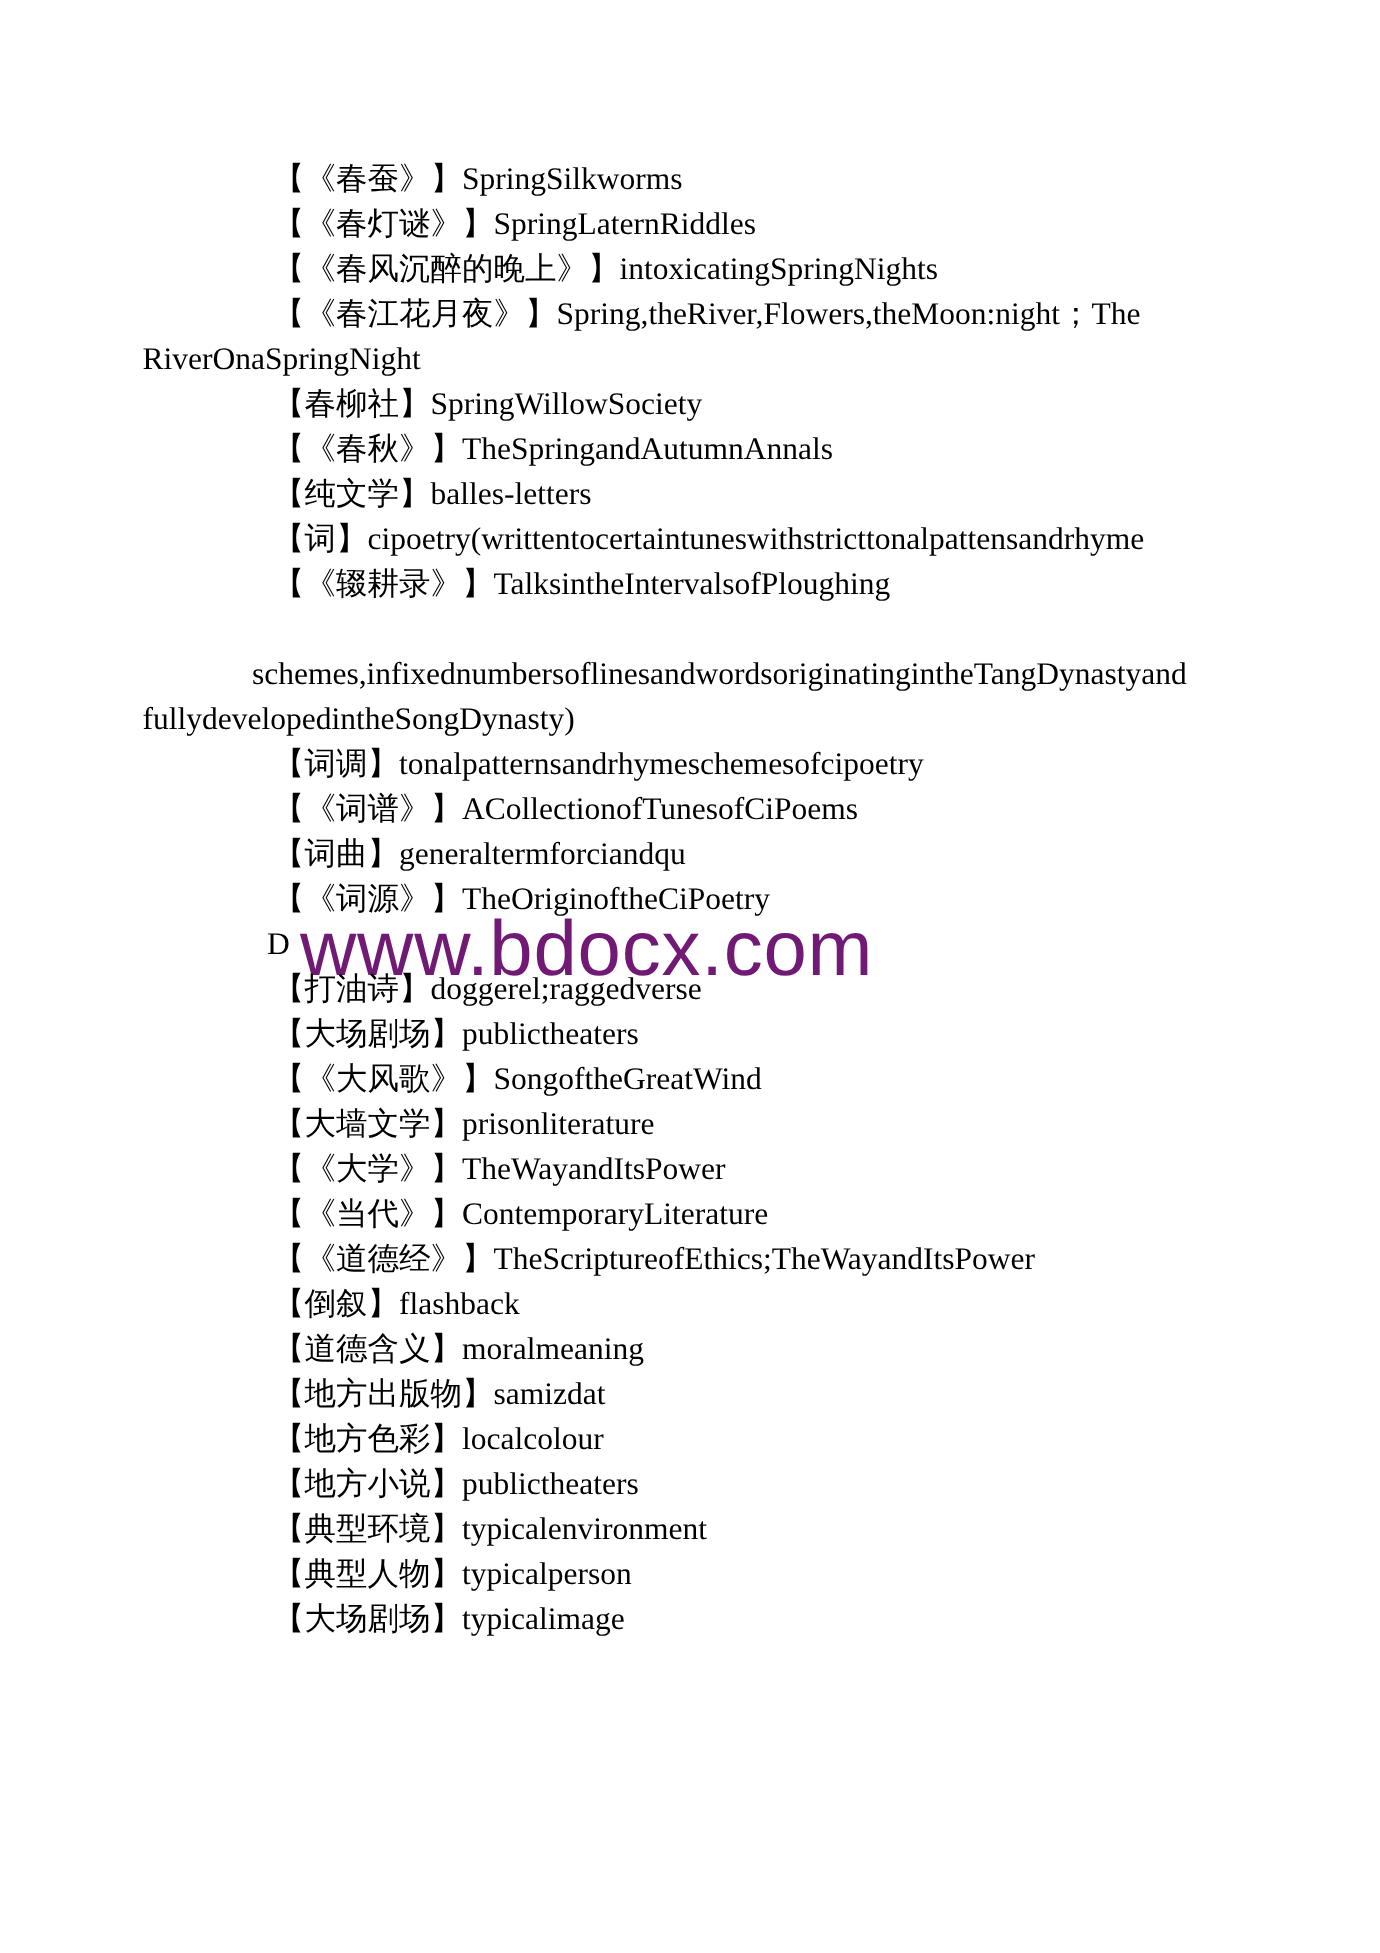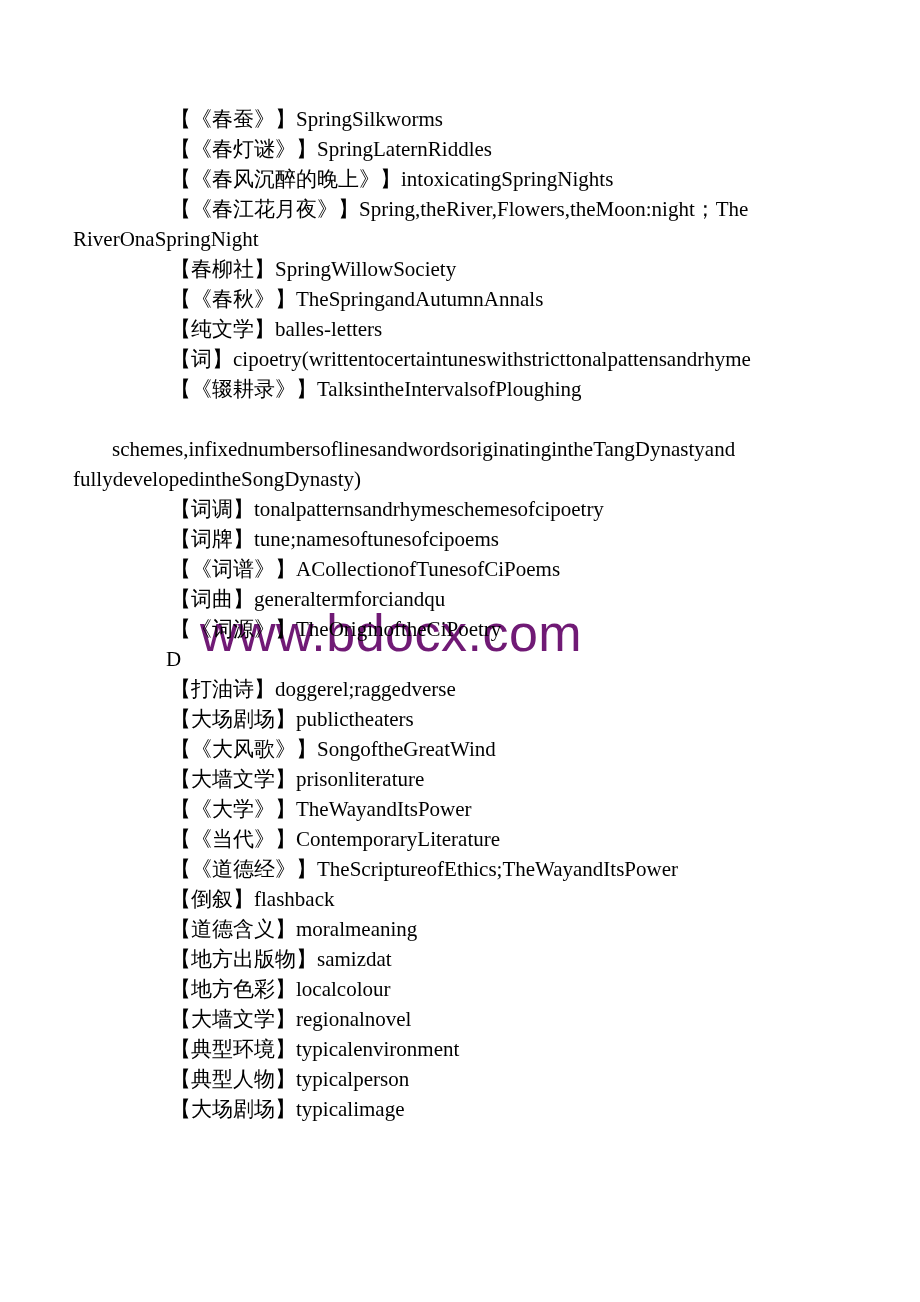--- a/index.html
+++ b/index.html
@@ -37,41 +37,42 @@
     line-height: 66px;
     letter-spacing: 0.5px;
     color: #701a75;
     white-space: nowrap;
     z-index: 0;
     user-select: none;
   }
 
   #content {
     position: absolute;
-    left: 4px;
+    left: 16px;
     top: 104px;
     width: 860px;
     z-index: 2;
   }
 
   .line {
     font-size: 21px;
     line-height: 30px;
     white-space: nowrap;
   }
 
   
   .lvl-item    { padding-left: 166px; }   
-  .lvl-cont    { padding-left: 69px; }   
+  .lvl-cont    { padding-left: 69px; margin-left: 10px; }   
   .lvl-wrap    { padding-left: 108px; }   
   .lvl-letter  { padding-left: 162px; }   
 
   .wrapline {
     white-space: normal;
     padding-right: 80px;
+    margin-left: 44px;
   }
 
   .gap-before { margin-top: 30px; }
 </style>
 </head>
 <body>
 
 <div id="page">
 
   <div id="watermark">www.bdocx.com</div>
@@ -83,35 +84,34 @@
       <div class="line lvl-item">【《春江花月夜》】Spring,theRiver,Flowers,theMoon:night；The</div>
       <div class="line lvl-cont">RiverOnaSpringNight</div>
       <div class="line lvl-item">【春柳社】SpringWillowSociety</div>
       <div class="line lvl-item">【《春秋》】TheSpringandAutumnAnnals</div>
       <div class="line lvl-item">【纯文学】balles-letters</div>
       <div class="line lvl-item">【词】cipoetry(writtentocertaintuneswithstricttonalpattensandrhyme</div>
       <div class="line lvl-item">【《辍耕录》】TalksintheIntervalsofPloughing</div>
       <div class="line lvl-wrap wrapline gap-before">schemes,infixednumbersoflinesandwordsoriginatingintheTangDynastyand</div>
       <div class="line lvl-cont">fullydevelopedintheSongDynasty)</div>
       <div class="line lvl-item">【词调】tonalpatternsandrhymeschemesofcipoetry</div>
-      <div class="line lvl-item">【词牌】tune;namesoftunesofcipoems</div>
       <div class="line lvl-item">【《词谱》】ACollectionofTunesofCiPoems</div>
       <div class="line lvl-item">【词曲】generaltermforciandqu</div>
       <div class="line lvl-item">【《词源》】TheOriginoftheCiPoetry</div>
       <div class="line lvl-letter">D</div>
       <div class="line lvl-item">【打油诗】doggerel;raggedverse</div>
       <div class="line lvl-item">【大场剧场】publictheaters</div>
       <div class="line lvl-item">【《大风歌》】SongoftheGreatWind</div>
       <div class="line lvl-item">【大墙文学】prisonliterature</div>
       <div class="line lvl-item">【《大学》】TheWayandItsPower</div>
       <div class="line lvl-item">【《当代》】ContemporaryLiterature</div>
       <div class="line lvl-item">【《道德经》】TheScriptureofEthics;TheWayandItsPower</div>
       <div class="line lvl-item">【倒叙】flashback</div>
       <div class="line lvl-item">【道德含义】moralmeaning</div>
       <div class="line lvl-item">【地方出版物】samizdat</div>
       <div class="line lvl-item">【地方色彩】localcolour</div>
-      <div class="line lvl-item">【大墙文学】regionalnovel</div>
+      <div class="line lvl-item">【地方小说】publictheaters</div>
       <div class="line lvl-item">【典型环境】typicalenvironment</div>
       <div class="line lvl-item">【典型人物】typicalperson</div>
       <div class="line lvl-item">【大场剧场】typicalimage</div>
     </div>
 
 </div>
 
 </body></html>

